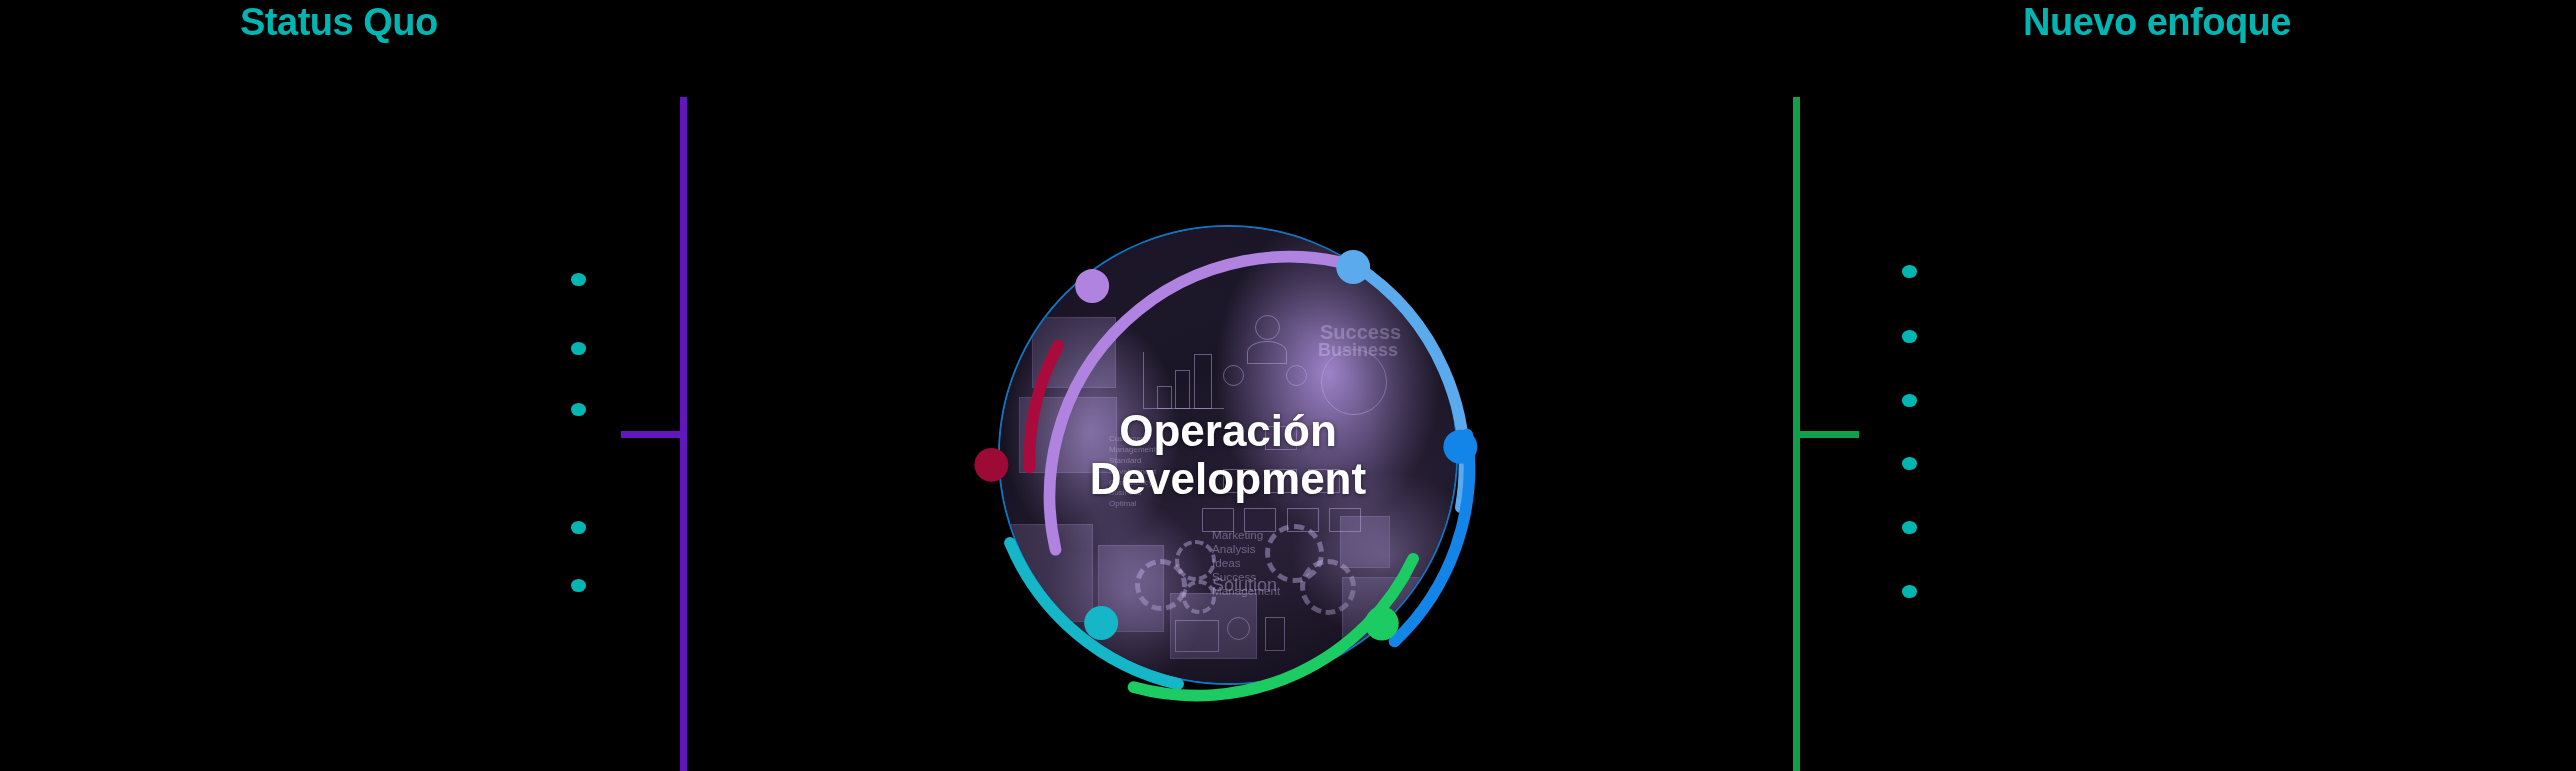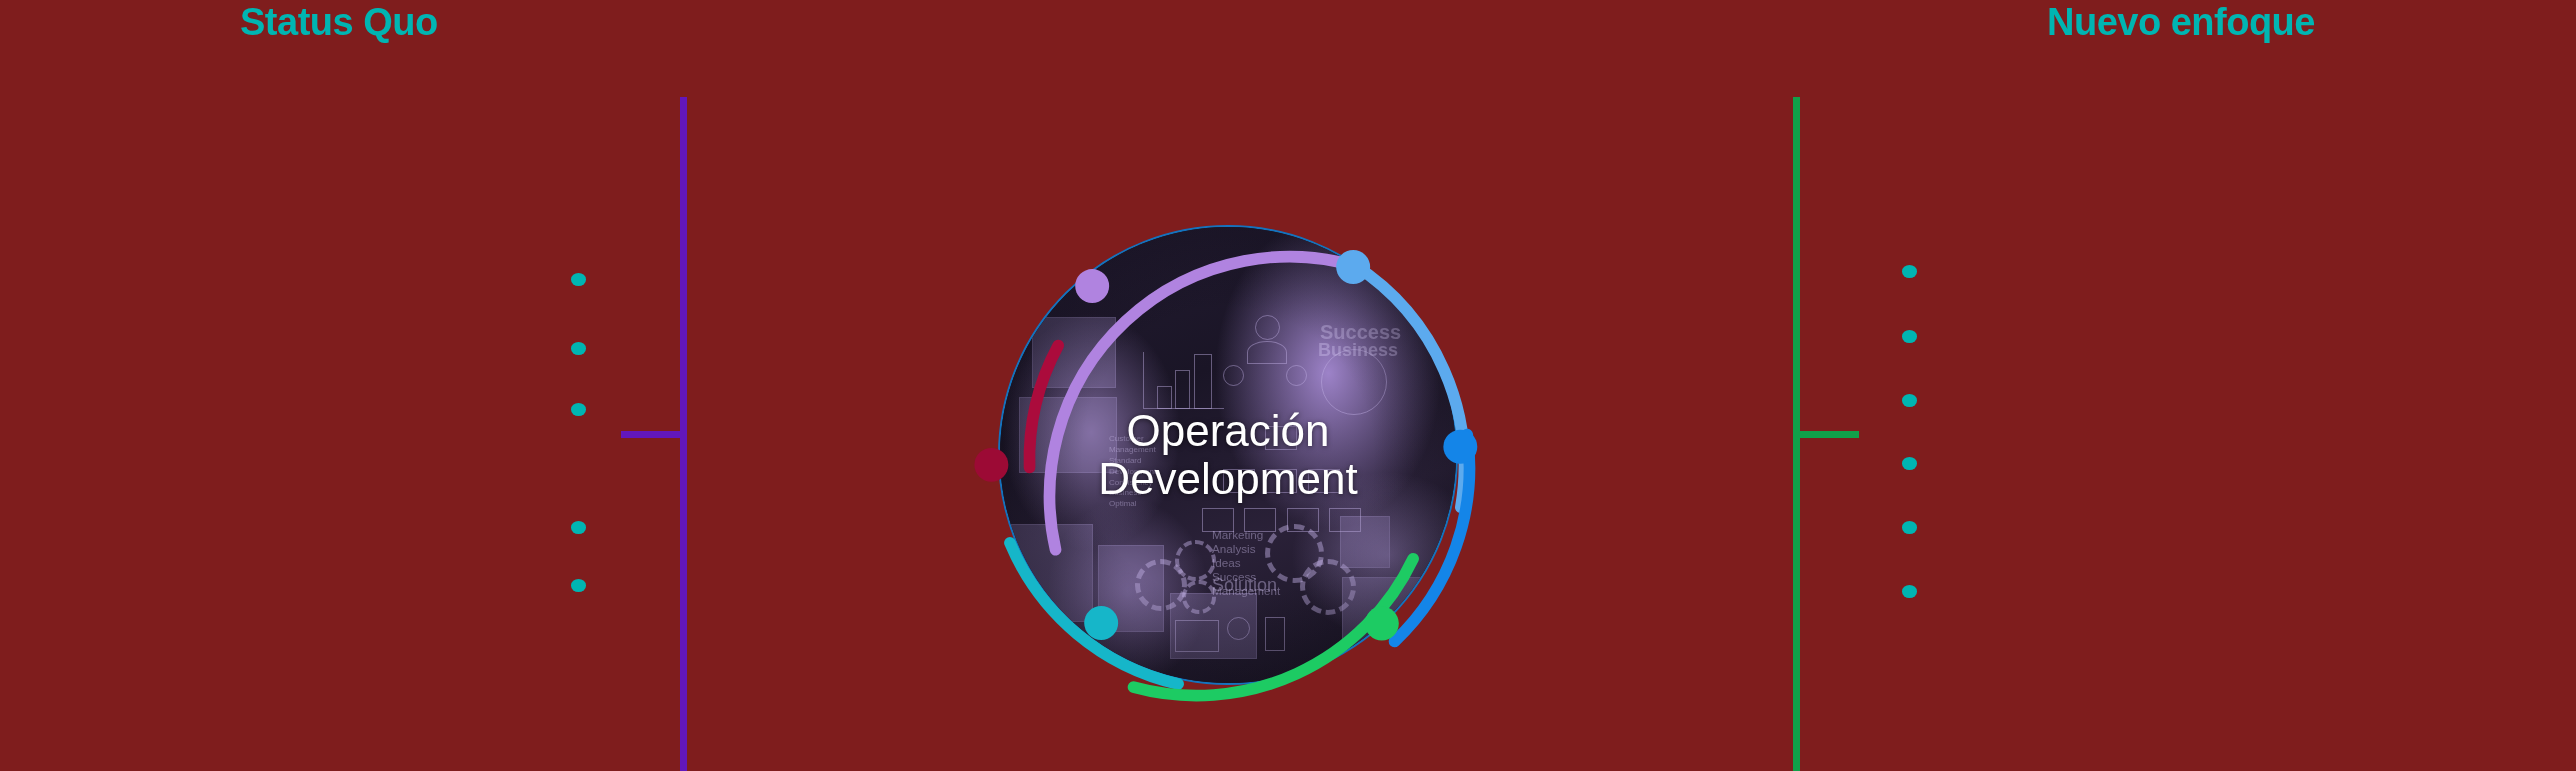--- a/index.html
+++ b/index.html
@@ -7,37 +7,37 @@
     padding: 0;
     background: #ffffff;
   }
   body {
     font-family: "Liberation Sans", sans-serif;
   }
   #stage {
     position: relative;
     width: 2576px;
     height: 772px;
-    background: #7f1d1d;
+    background: #000000;
     overflow: hidden;
   }
 
   
   .col-title {
     position: absolute;
     font-family: "Liberation Sans", sans-serif;
     font-weight: bold;
     font-size: 38px;
     letter-spacing: -0.5px;
     color: #00B5B2;
     white-space: nowrap;
     line-height: 1;
   }
   #title-left  { left: 240px;  top: 3.2px; }
-  #title-right { left: 2023px; top: 3.2px; margin-left: 24px; }
+  #title-right { left: 2023px; top: 3.2px; }
 
   
   .axis-line {
     position: absolute;
     width: 7px;
     top: 97px;
     height: 675px;
   }
   #axis-left  { left: 680px; background: #6217BC; }
   #axis-right { left: 1793px; background: #11A04A; }
@@ -120,21 +120,21 @@
     top: 45px;
     width: 460px;
     height: 460px;
     display: flex;
     flex-direction: column;
     align-items: center;
     justify-content: center;
     text-align: center;
     color: #ffffff;
     font-family: "Liberation Sans", sans-serif;
-    font-weight: normal;
+    font-weight: bold;
     font-size: 44px;
     line-height: 1.08;
     text-shadow: 0 1.1px 5.3px rgba(0,0,0,0.55);
     pointer-events: none;
   }
 
   
   #arc-svg {
     position: absolute;
     left: 0; top: 0;

